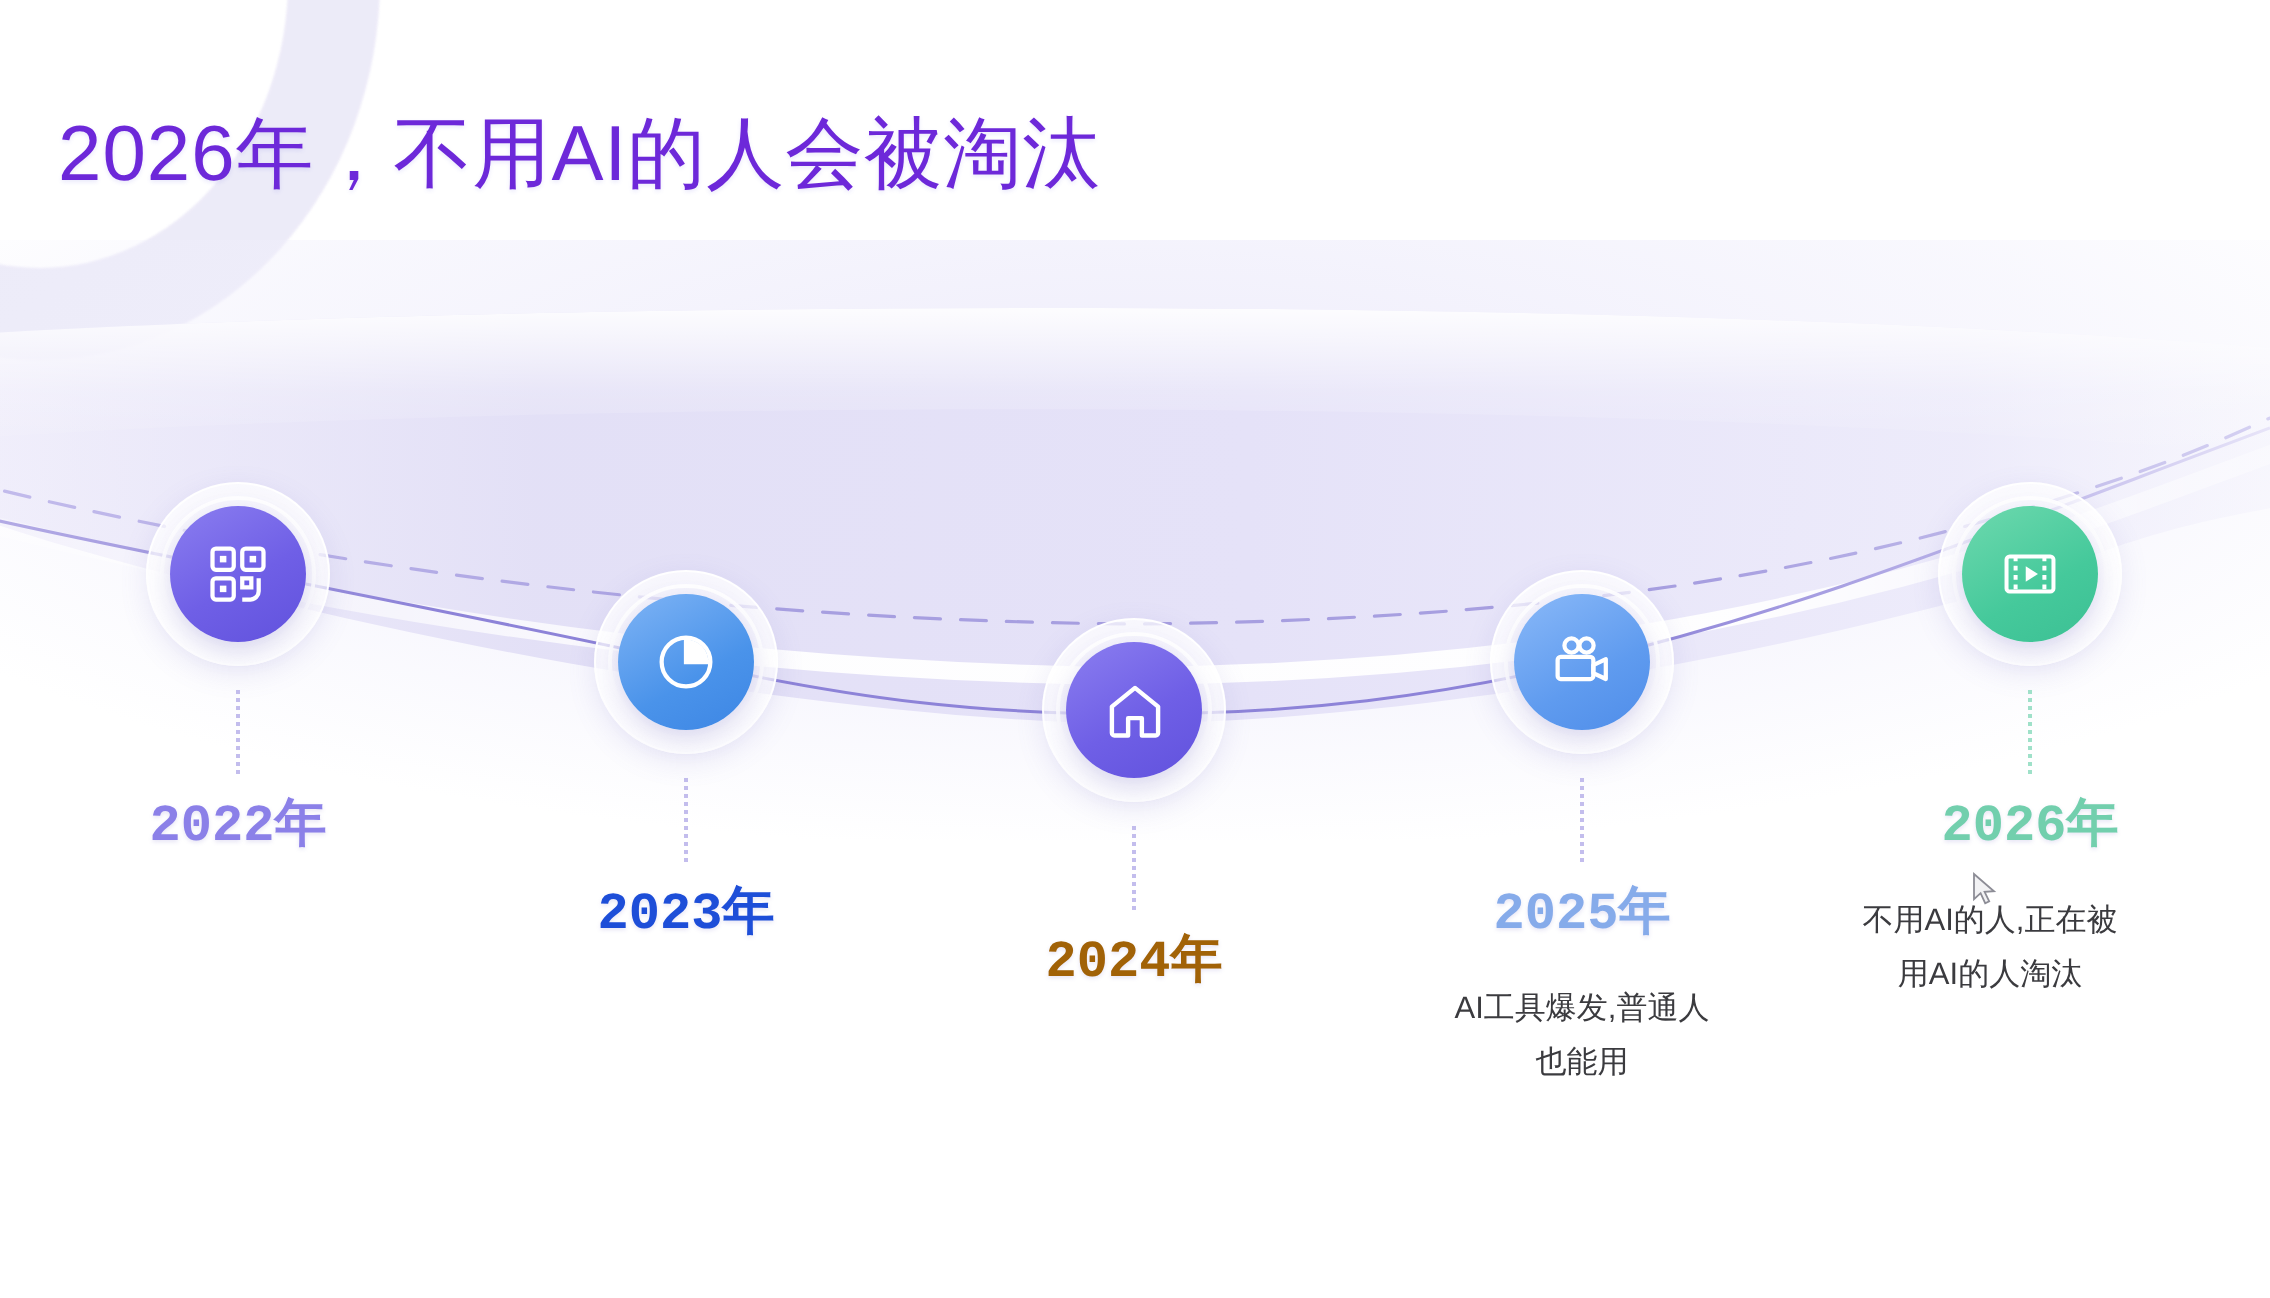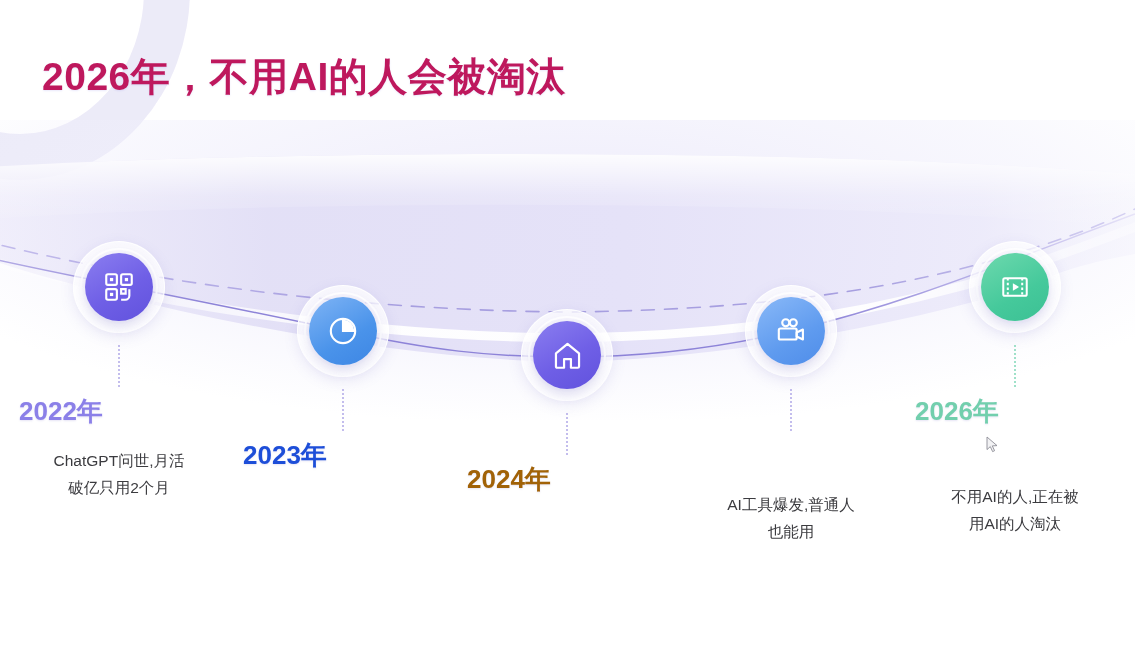--- a/index.html
+++ b/index.html
@@ -52,26 +52,26 @@
     position: absolute;
     left: 0; top: 0;
     width: 1135px;
     height: 649px;
     overflow: visible;
   }
 
   
   .title {
     position: absolute;
-    left: 42px;
+    left: 29px;
     top: 50px;
     font-size: 39px;
-    font-weight: bold;
+    font-weight: normal;
     letter-spacing: 0.5px;
-    color: #be185d;
+    color: #6d28d9;
     white-space: nowrap;
     text-shadow: 0 1px 2px rgba(108,99,224,0.14);
   }
 
   
   .node {
     position: absolute;
     width: 68px;
     height: 68px;
   }
@@ -116,22 +116,23 @@
     opacity: 0.85;
   }
   .drop.green { border-left-color: #8fdcc0; }
 
   
   .year {
     position: absolute;
     font-size: 26px;
     font-weight: bold;
     white-space: nowrap;
-    text-align: left;
+    text-align: center;
     text-shadow: 0 1px 2px rgba(120,110,200,0.18);
+    font-family: Liberation Mono, monospace;
   }
   .desc {
     position: absolute;
     font-size: 15.5px;
     line-height: 27px;
     color: #3b3b3f;
     text-align: center;
     white-space: pre-line;
   }
 
@@ -229,22 +230,20 @@
         <rect x="16.1" y="5.6" width="2.3" height="2.3" fill="#ffffff" stroke="none"></rect>
         <rect x="3" y="13.5" width="7.5" height="7.5" rx="1.2"></rect>
         <rect x="5.6" y="16.1" width="2.3" height="2.3" fill="#ffffff" stroke="none"></rect>
         <path d="M13.5 13.5h3.2v3.2h-3.2z"></path>
         <path d="M19.3 13.5v4.6a2.9 2.9 0 0 1-2.9 2.9h-2.9"></path>
       </svg>
     </div>
   </div>
   <div class="drop" style="left:118px; top:345px; height:42px;"></div>
   <div class="year" style="left:19px; top:394px; width:200px; color:#8b80e8;">2022年</div>
-  <div class="desc" style="left:9px; top:447px; width:220px;">ChatGPT问世,月活
-破亿只用2个月</div>
 
   <div class="node" style="left:309px; top:297px;">
     <div class="halo-outer"></div>
     <div class="halo-inner"></div>
     <div class="disc b">
       <svg width="34" height="34" viewBox="0 0 24 24" fill="none" stroke="#ffffff" stroke-width="1.5">
         <circle cx="12" cy="12" r="8.6"></circle>
         <path d="M12 3.4V12h8.6"></path>
         <path d="M12.6 4.1a7.9 7.9 0 0 1 7.3 7.3h-7.3z" fill="#ffffff" stroke="none"></path>
       </svg>
@@ -271,36 +270,37 @@
     <div class="disc b2">
       <svg width="34" height="34" viewBox="0 0 24 24" fill="none" stroke="#ffffff" stroke-width="1.5" stroke-linejoin="round">
         <circle cx="8.3" cy="6.2" r="2.5"></circle>
         <circle cx="13.6" cy="6.2" r="2.5"></circle>
         <rect x="3.4" y="10.2" width="12.6" height="7.8" rx="1.1"></rect>
         <path d="M16 13.1l4.4-2.1v7l-4.4-2.1z"></path>
       </svg>
     </div>
   </div>
   <div class="drop" style="left:790px; top:389px; height:42px;"></div>
+  <div class="year" style="left:691px; top:438px; width:200px; color:#86abea;">2025年</div>
   <div class="desc" style="left:681px; top:491px; width:220px;">AI工具爆发,普通人
 也能用</div>
 
   <div class="node" style="left:981px; top:253px;">
     <div class="halo-outer"></div>
     <div class="halo-inner"></div>
     <div class="disc g">
       <svg width="32" height="32" viewBox="0 0 24 24" fill="none" stroke="#ffffff" stroke-width="1.5">
         <rect x="3.2" y="5.4" width="17.6" height="13.2" rx="1.2"></rect>
         <path d="M6.6 5.4v13.2M17.4 5.4v13.2" stroke-dasharray="1.8 1.7"></path>
         <path d="M10.4 9.1l4.6 2.9-4.6 2.9z" fill="#ffffff" stroke="none"></path>
       </svg>
     </div>
   </div>
   <div class="drop green" style="left:1014px; top:345px; height:42px;"></div>
   <div class="year" style="left:915px; top:394px; width:200px; color:#72cfad;">2026年</div>
-  <div class="desc" style="left:907px; top:447px; width:216px;margin-top:36px;">不用AI的人,正在被
+  <div class="desc" style="left:887px; top:447px; width:216px;">不用AI的人,正在被
 用AI的人淘汰</div>
 
   <svg class="cursor" style="left:986px; top:436px;" viewBox="0 0 14 18">
     <path d="M1 1 L1 13.6 L4.3 10.6 L6.6 15.6 L8.6 14.7 L6.3 9.9 L11 9.6 Z" fill="#f2f2f4" stroke="#8d8d96" stroke-width="0.9"></path>
   </svg>
 
 </div>
 
 </body></html>

